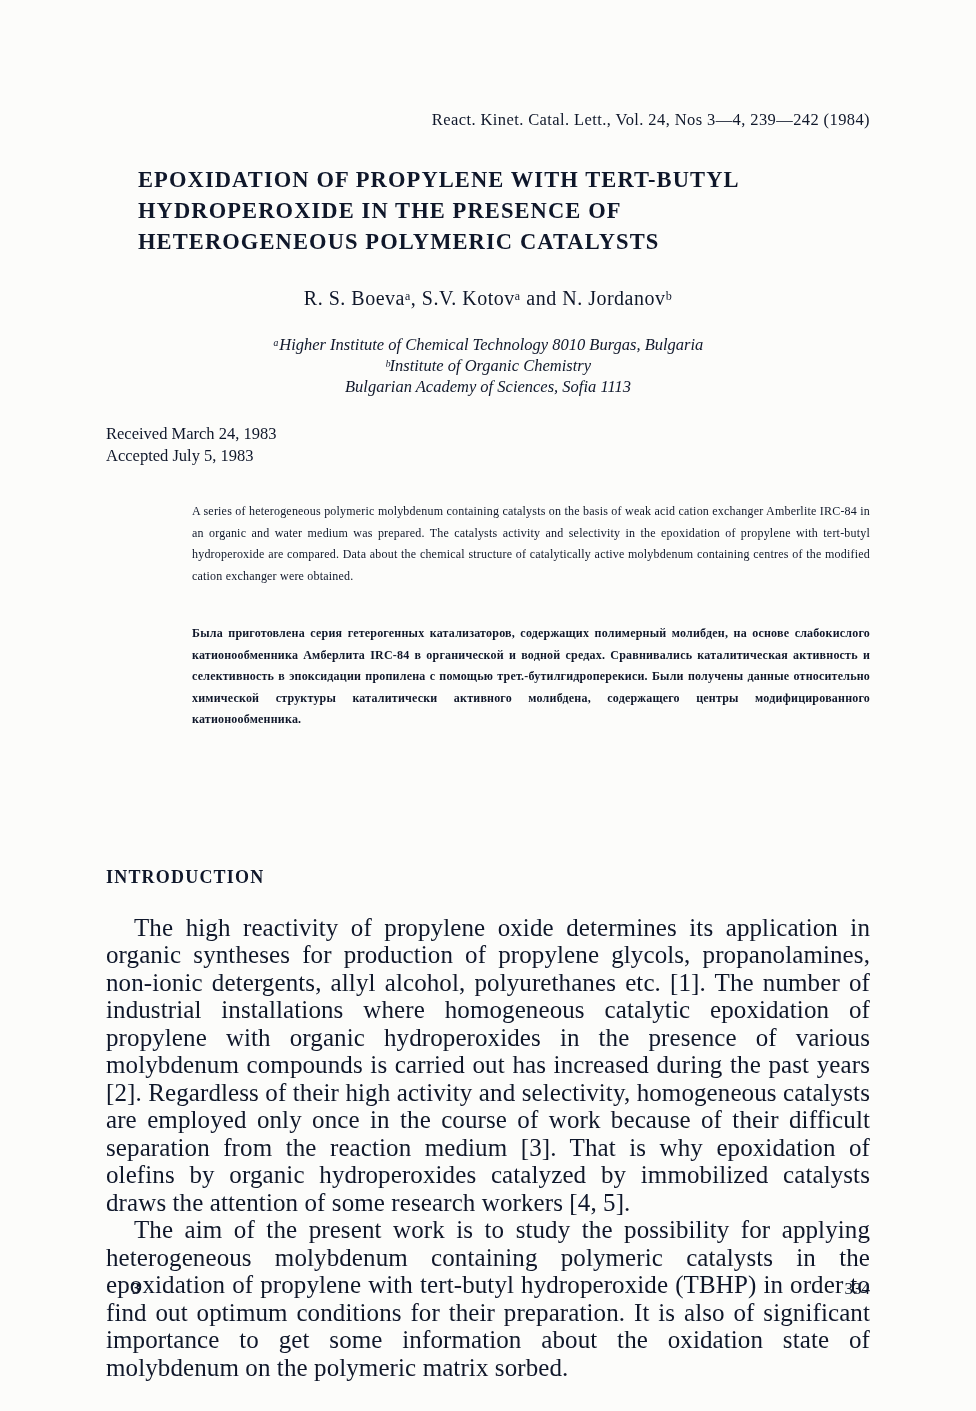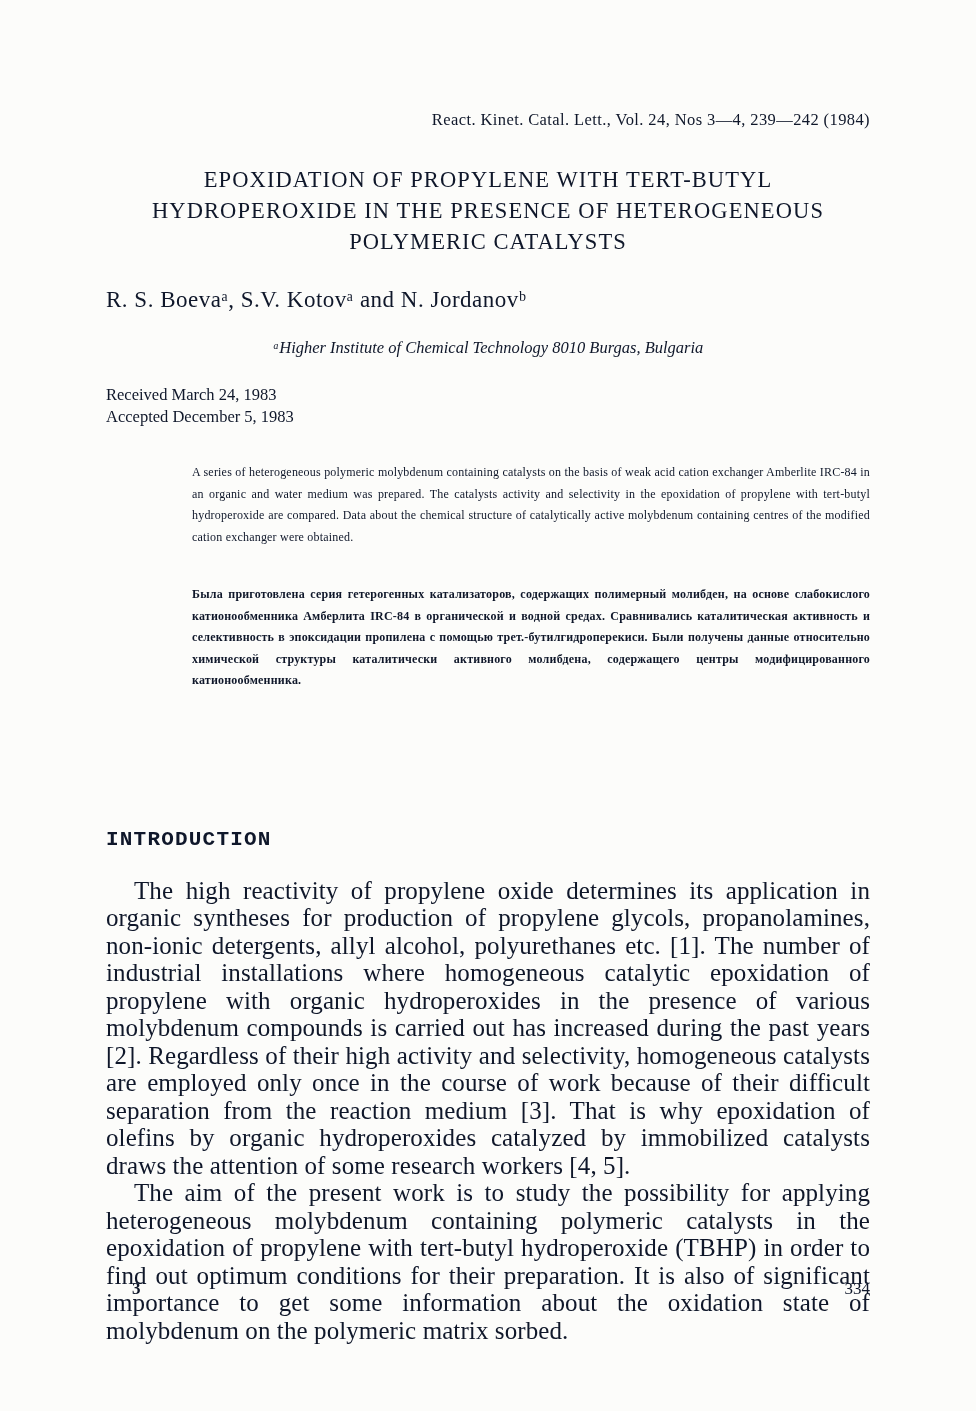--- a/index.html
+++ b/index.html
@@ -19,30 +19,31 @@
     box-sizing: border-box;
     padding: 110px 106px 0 106px;
   }
   .journal-line {
     text-align: right;
     font-size: 16.5px;
     letter-spacing: 0.4px;
     margin: 0 0 34px 0;
   }
   .title {
-    text-align: center;
+    text-align: left;
     font-size: 22.5px;
-    font-weight: normal;
+    font-weight: bold;
     letter-spacing: 1.1px;
     line-height: 31px;
     margin: 0 auto 30px auto;
     max-width: 700px;
   }
   .authors {
-    font-size: 23px;
+    text-align: center;
+    font-size: 20px;
     letter-spacing: 0.5px;
     margin: 0 0 24px 0;
   }
   .affiliations {
     text-align: center;
     font-size: 16.5px;
     line-height: 21px;
     margin: 0 0 26px 0;
     font-style: italic;
   }
@@ -57,25 +58,24 @@
     font-size: 12px;
     line-height: 21.5px;
     text-align: justify;
     letter-spacing: 0.2px;
   }
   .abstract + .abstract {
     margin-top: 36px;
     font-weight: bold;
   }
   .section-heading {
-    font-size: 21px;
+    font-size: 18px;
     font-weight: bold;
     letter-spacing: 1.2px;
     margin: 136px 0 26px 0;
-    font-family: Liberation Mono, monospace;
   }
   .body-para {
     font-size: 25px;
     line-height: 27.5px;
     text-align: justify;
     margin: 0;
     letter-spacing: 0.1px;
   }
   .body-para.indent {
     text-indent: 28px;
@@ -100,25 +100,27 @@
 <div class="page">
 
   <div class="journal-line">React. Kinet. Catal. Lett., Vol. 24, Nos 3—4, 239—242 (1984)</div>
 
   <div class="title">EPOXIDATION OF PROPYLENE WITH TERT-BUTYL HYDROPEROXIDE IN THE PRESENCE OF HETEROGENEOUS POLYMERIC CATALYSTS</div>
 
   <div class="authors">R. S. Boevaᵃ, S.V. Kotovᵃ and N. Jordanovᵇ</div>
 
   <div class="affiliations">
     <div>ᵃHigher Institute of Chemical Technology 8010 Burgas, Bulgaria</div>
+    <div>ᵇInstitute of Organic Chemistry</div>
+    <div>Bulgarian Academy of Sciences, Sofia 1113</div>
   </div>
 
   <div class="dates">
     <div>Received March 24, 1983</div>
-    <div>Accepted December 5, 1983</div>
+    <div>Accepted July 5, 1983</div>
   </div>
 
   <div class="abstract">A series of heterogeneous polymeric molybdenum containing catalysts on the basis of weak acid cation exchanger Amberlite IRC-84 in an organic and water medium was prepared. The catalysts activity and selectivity in the epoxidation of propylene with tert-butyl hydroperoxide are compared. Data about the chemical structure of catalytically active molybdenum containing centres of the modified cation exchanger were obtained.</div>
 
   <div class="abstract">Была приготовлена серия гетерогенных катализаторов, содержащих полимерный молибден, на основе слабокислого катионообменника Амберлита IRC-84 в органической и водной средах. Сравнивались каталитическая активность и селективность в эпоксидации пропилена с помощью трет.-бутилгидроперекиси. Были получены данные относительно химической структуры каталитически активного молибдена, содержащего центры модифицированного катионообменника.</div>
 
   <div class="section-heading">INTRODUCTION</div>
 
   <p class="body-para indent">The high reactivity of propylene oxide determines its application in organic syntheses for production of propylene glycols, propanolamines, non-ionic detergents, allyl alcohol, polyurethanes etc. [1]. The number of industrial installations where homogeneous catalytic epoxidation of propylene with organic hydroperoxides in the presence of various molybdenum compounds is carried out has increased during the past years [2]. Regardless of their high activity and selectivity, homogeneous catalysts are employed only once in the course of work because of their difficult separation from the reaction medium [3]. That is why epoxidation of olefins by organic hydroperoxides catalyzed by immobilized catalysts draws the attention of some research workers [4, 5].</p>
 

